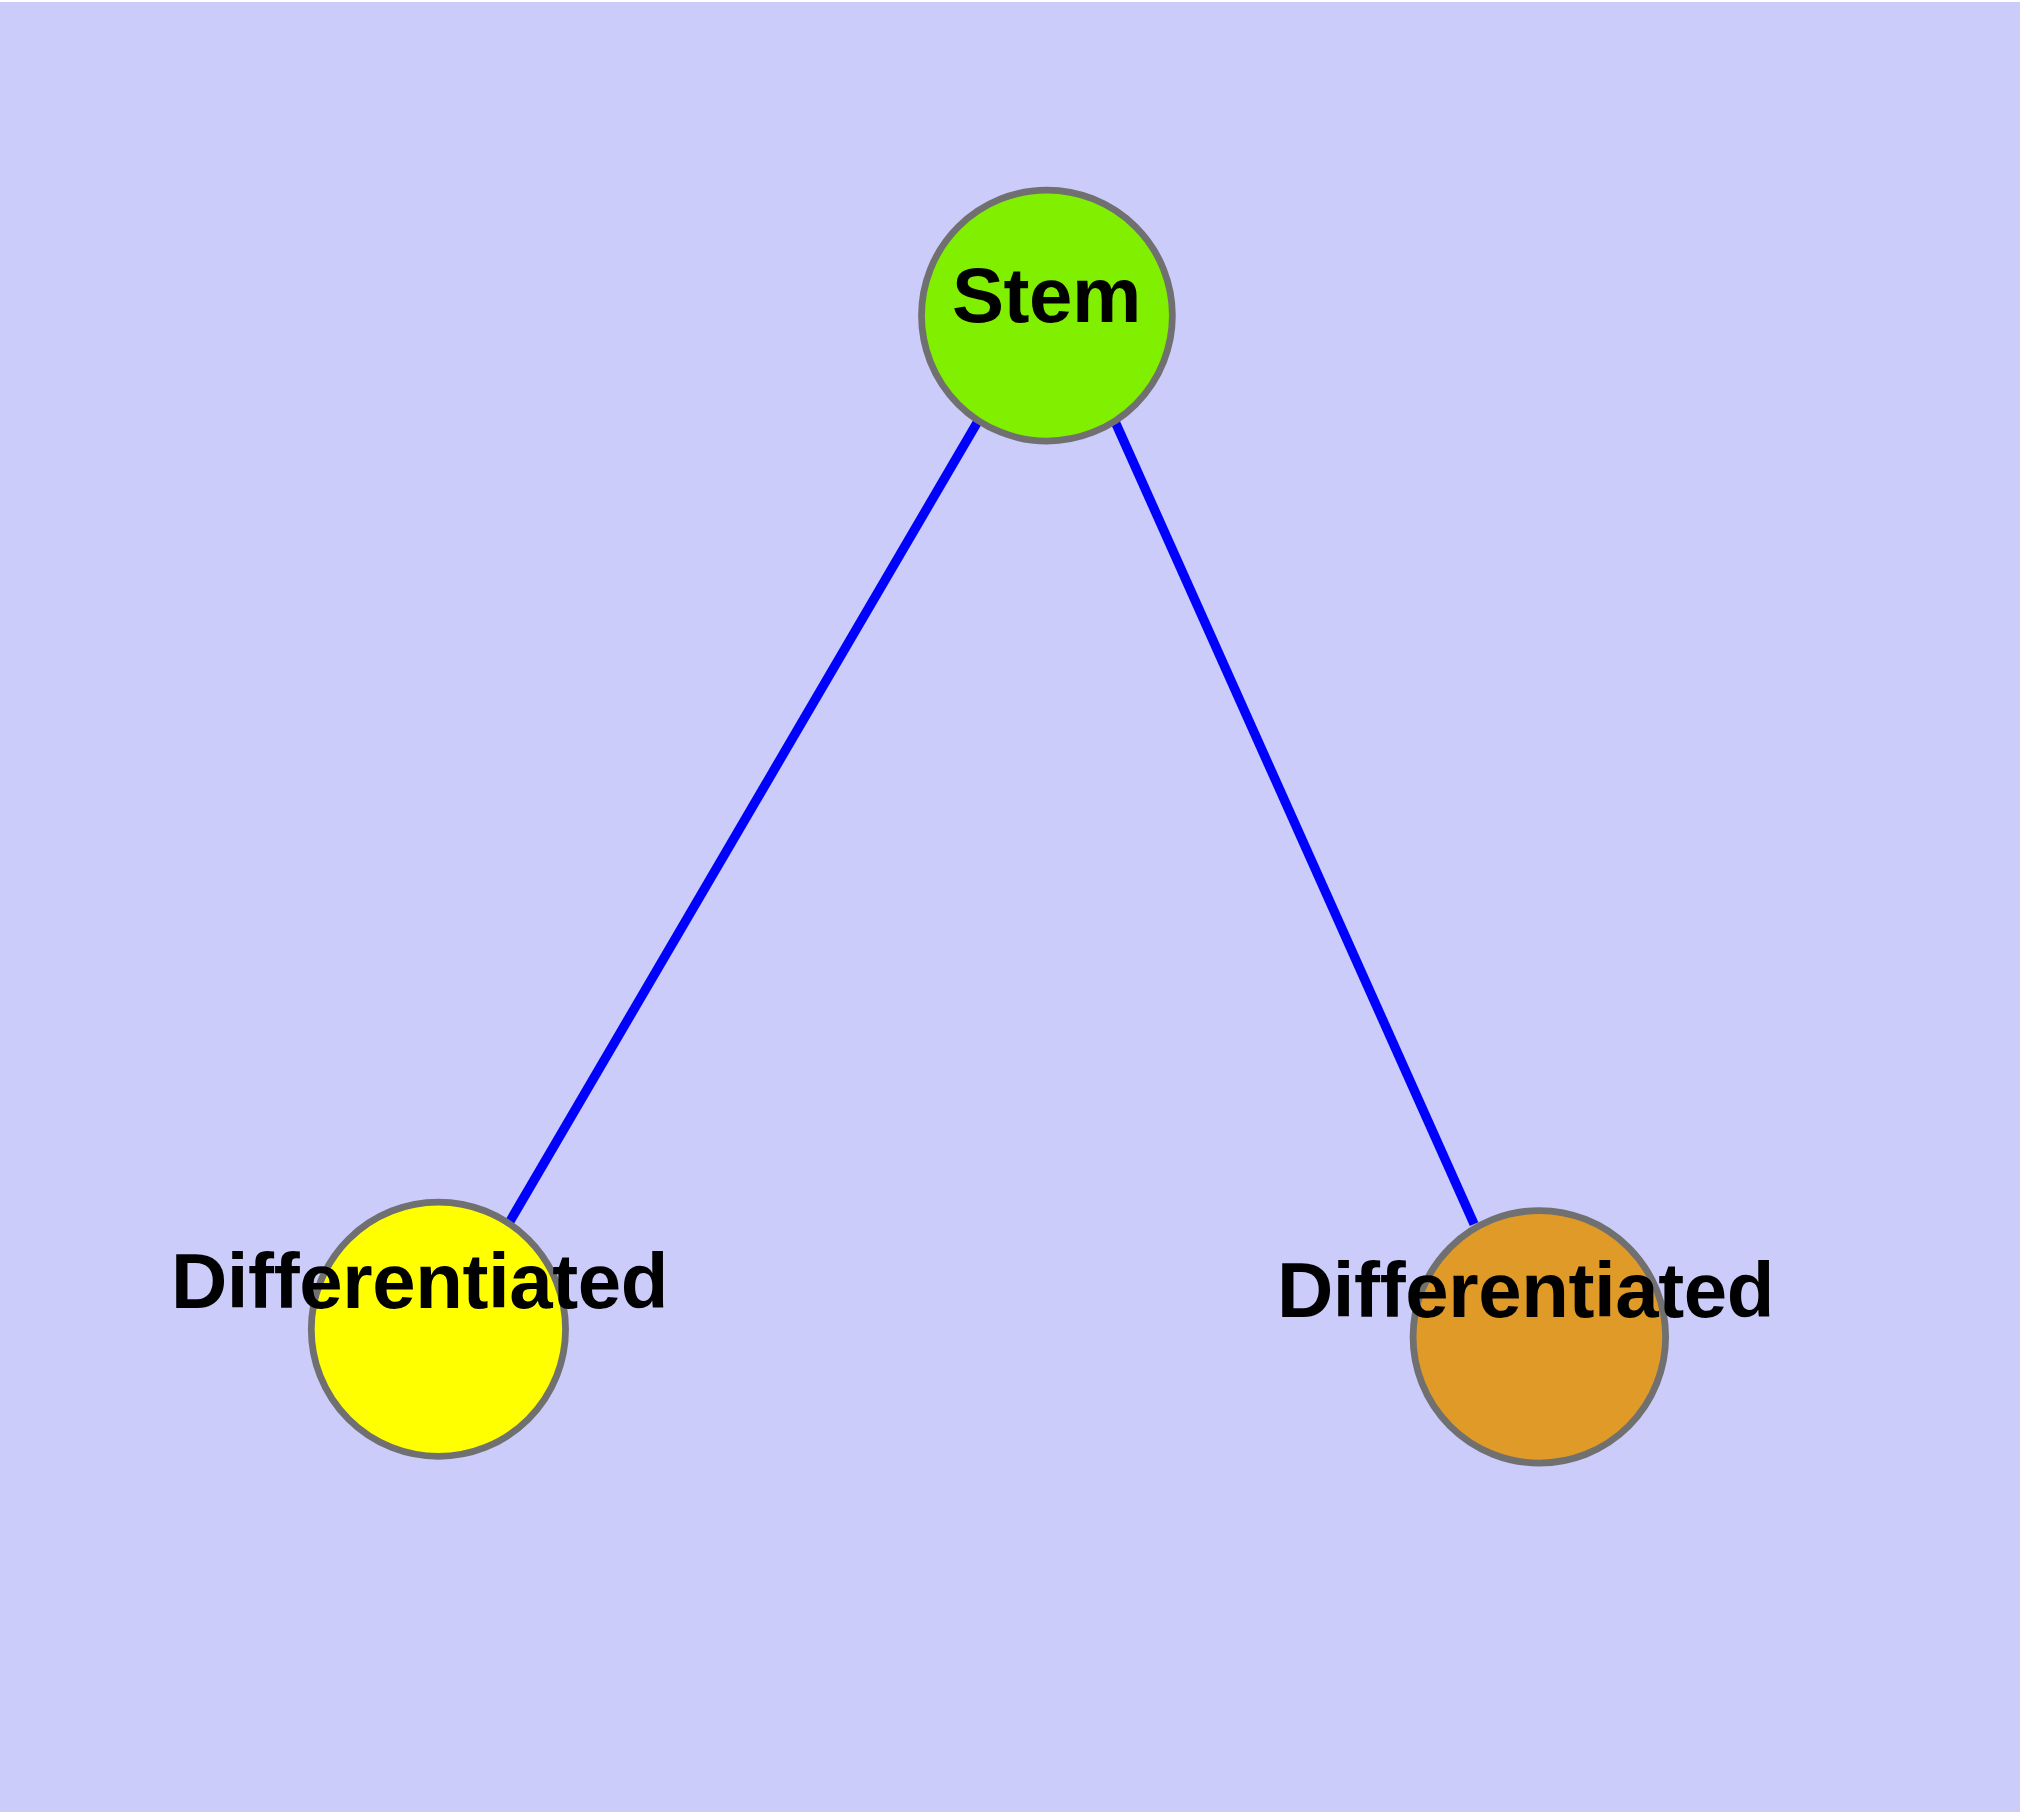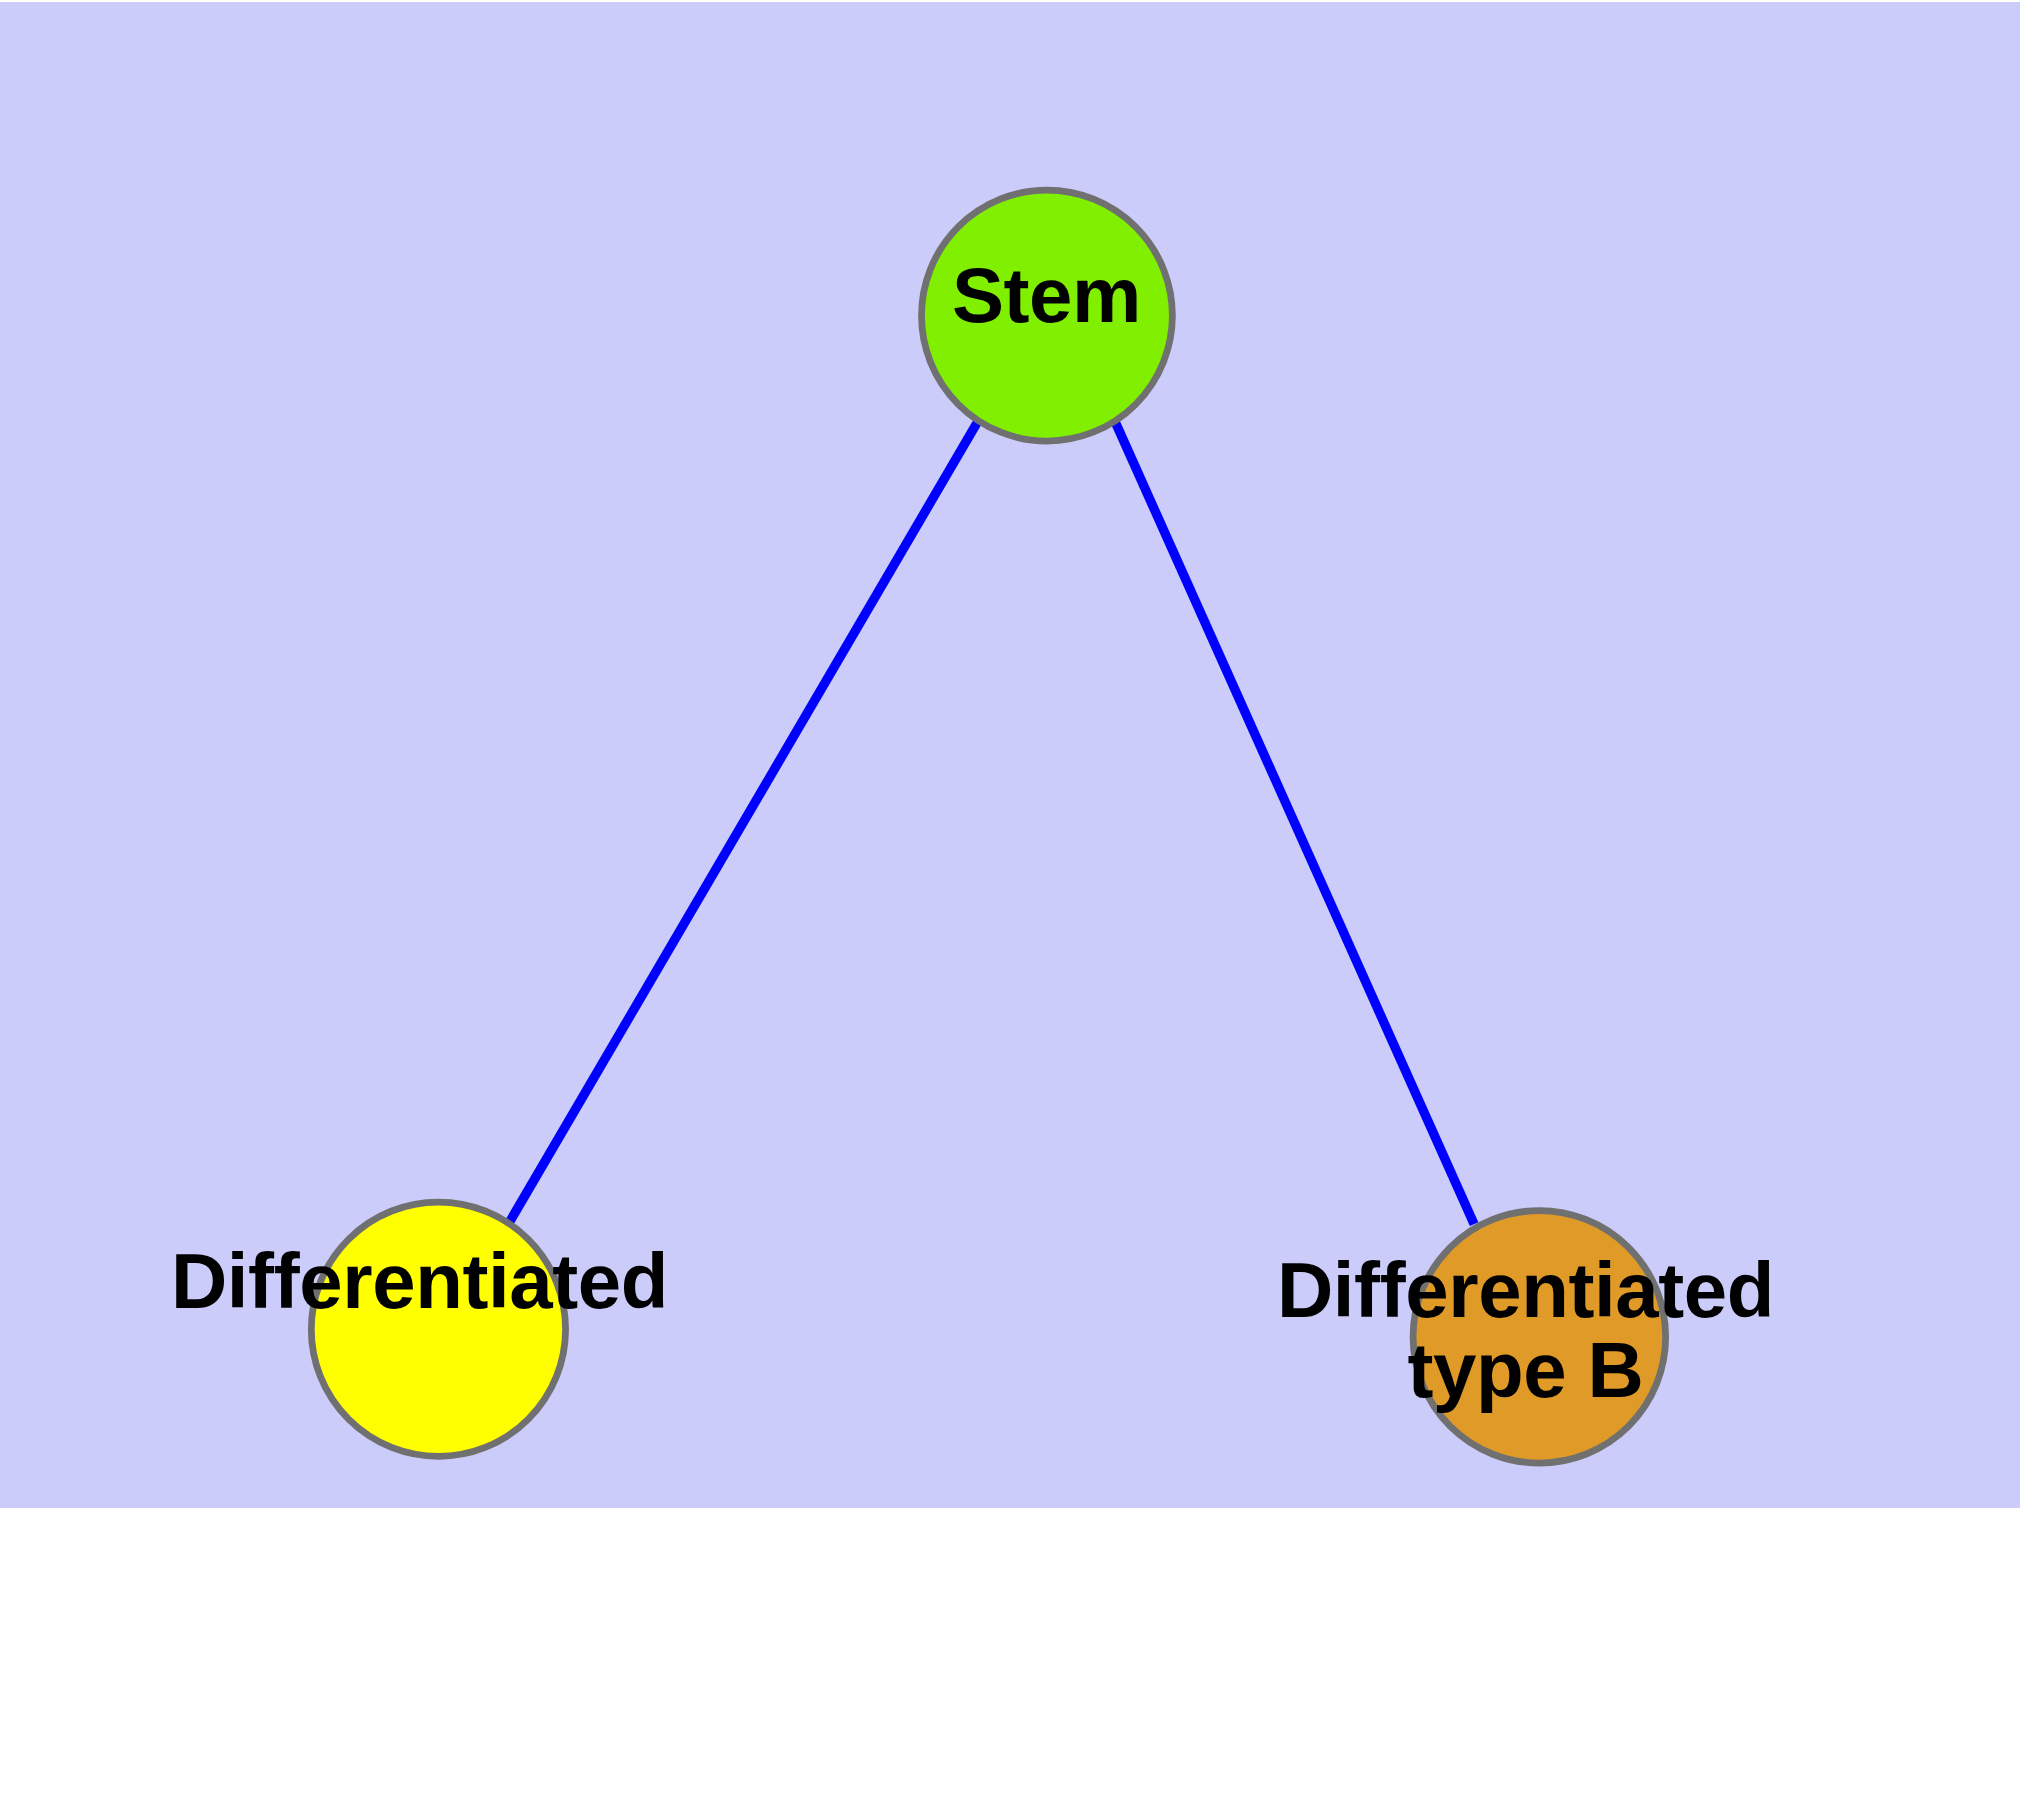--- a/index.html
+++ b/index.html
@@ -11,21 +11,21 @@
   body {
     width: 2021px;
     height: 1812px;
     overflow: hidden;
     font-family: "Liberation Sans", sans-serif;
   }
 
   #canvas {
     position: relative;
     width: 2021px;
-    height: 1508px;
+    height: 1812px;
     background: #ccccfa;
     box-sizing: border-box;
     border-top: 2.5px solid #ffffff;
     overflow: hidden;
     text-decoration: underline;
   }
 
   #graph-svg {
     position: absolute;
     left: 0;
@@ -82,16 +82,16 @@
       <circle cx="1235" cy="370" r="148" fill="#80f000" stroke="#707070" stroke-width="8"></circle>
       <circle cx="517" cy="1566" r="150" fill="#ffff00" stroke="#707070" stroke-width="8"></circle>
       <circle cx="1816" cy="1575" r="149" fill="#e09a28" stroke="#707070" stroke-width="8"></circle>
     </g>
   </svg>
 
   <div class="node-label" id="label-stem"><span>Stem</span></div>
 
   <div class="node-label" id="label-diff-a"><span>Differentiated</span><br></div>
 
-  <div class="node-label" id="label-diff-b"><span>Differentiated</span><br><span>type B</span></div>
+  <div class="node-label" id="label-diff-b"><span>Differentiated</span><br></div>
 
 </div>
 
 
 </body></html>

